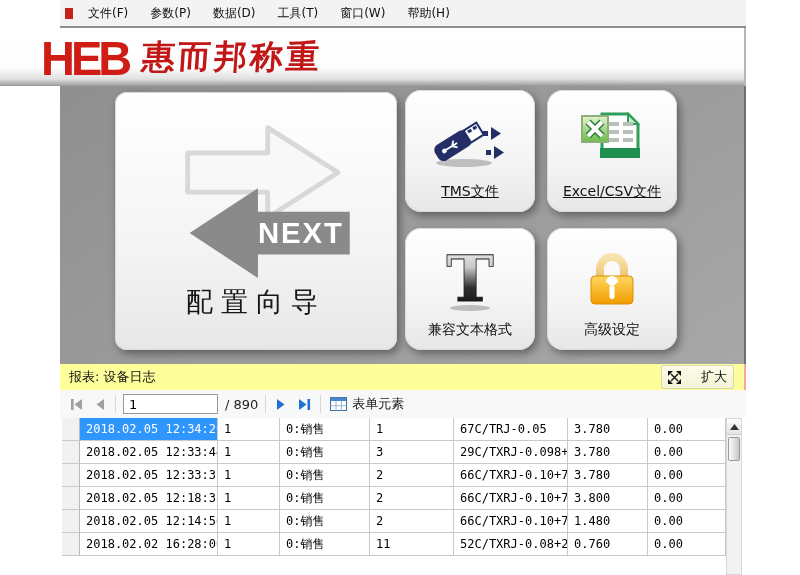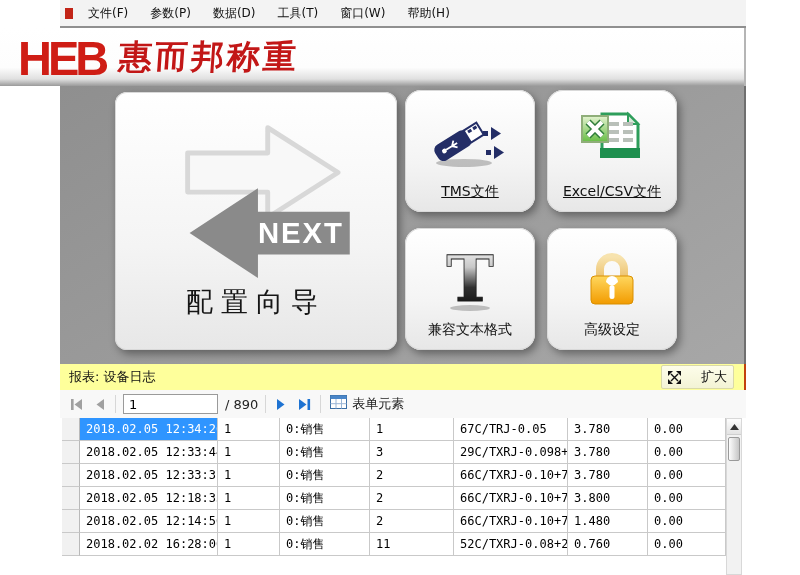--- a/index.html
+++ b/index.html
@@ -10,21 +10,21 @@
   
   #menubar { position:absolute; left:60px; top:0; width:686px; height:28px;
     background:#f3f3f3; border-bottom:2px solid #8f8f8f;
     display:flex; align-items:center; padding-left:3px; }
   .app-mini-icon { width:8px; height:11px; background:#c22417; margin:0 4px 0 2px; }
   .menu-item { font-size:12px; color:#111; padding:4px 11px; cursor:default;text-align:right; }
 
   
   #logoband { position:absolute; left:0; top:28px; width:746px; height:58px;
     background:linear-gradient(180deg,#ffffff 0%,#fdfdfd 68%,#e0e0e0 88%,#9a9a9a 100%);
-    display:flex; align-items:center; padding-left:18px; border-right:2px solid #b5b5b5; }
+    display:flex; align-items:center; padding-left:41px; border-right:2px solid #b5b5b5; }
   .logo-heb { font-family:"Liberation Sans", sans-serif; font-weight:900; font-size:47px;
     color:#cf1d15; letter-spacing:-4px; line-height:1; transform:scaleY(1.04); }
   .logo-name { font-family:"DejaVu Serif", serif; font-weight:bold; font-size:33px;
     color:#c21717; margin-left:14px; letter-spacing:3px; transform:skewX(-4deg); }
 
   
   #panel { position:absolute; left:60px; top:86px; width:686px; height:278px;
     background:linear-gradient(150deg,#8f8f8f,#a7a7a7); border-right:2px solid #6f6f6f; }
   .tile { position:absolute; background:linear-gradient(180deg,#ffffff 0%,#f4f4f4 60%,#e7e7e7 100%);
     border-radius:16px; box-shadow:inset 0 0 0 1px #d9d9d9, 3px 4px 9px rgba(0,0,0,.38);
@@ -36,31 +36,31 @@
   #tile-tms   { left:345px; top:4px; }
   #tile-excel { left:487px; top:4px; }
   #tile-text  { left:345px; top:142px; }
   #tile-adv   { left:487px; top:142px; }
   .tile-icon { flex:1; display:flex; align-items:center; justify-content:center; padding-top:8px; }
   .tile-label { font-size:14px; color:#111; margin-bottom:11px; }
   .tile-label.u { text-decoration:underline; }
 
   
   #reportbar { position:absolute; left:60px; top:364px; width:686px; height:26px;
-    background:#feff9b; border-right:2px solid #c2410c;
+    background:#feff9b; border-right:2px solid #fca5a5;
     display:flex; align-items:center; font-size:13px; color:#111; padding:0 10px 0 9px; }
   #expand-btn { margin-left:auto; display:flex; align-items:center; gap:20px;
     background:linear-gradient(#fdfdea,#f3f3d5); padding:2px 6px; cursor:pointer;
     border:1px solid #d9d9a8; border-radius:2px; }
 
   
   #pagerbar { position:absolute; left:60px; top:390px; width:686px; height:28px;
     background:#f8f8f8; display:flex; align-items:center; gap:7px; padding-left:8px;
     font-size:13px; color:#222; }
-  .nav-btn { display:flex; cursor:pointer; padding:2px; }
+  .nav-btn { display:flex; align-items:center; cursor:pointer; padding:2px; }
   .vsep { width:1px; height:18px; background:#d7d7d7; }
   #page-input { width:95px; height:20px; border:1px solid #9a9a9a; font-size:13px;
     padding-left:5px; font-family:"DejaVu Sans", sans-serif; background:#fff; }
 
   
   #gridwrap { position:absolute; left:62px; top:418px; width:680px; height:157px; }
   #grid { position:absolute; left:0; top:0; width:664px; }
   .trow { display:flex; }
   .cell { height:23px; font-size:12px; line-height:22px; padding-left:6px;
     border-right:1px solid #c9c9c9; border-bottom:1px solid #c9c9c9; background:#fff;

